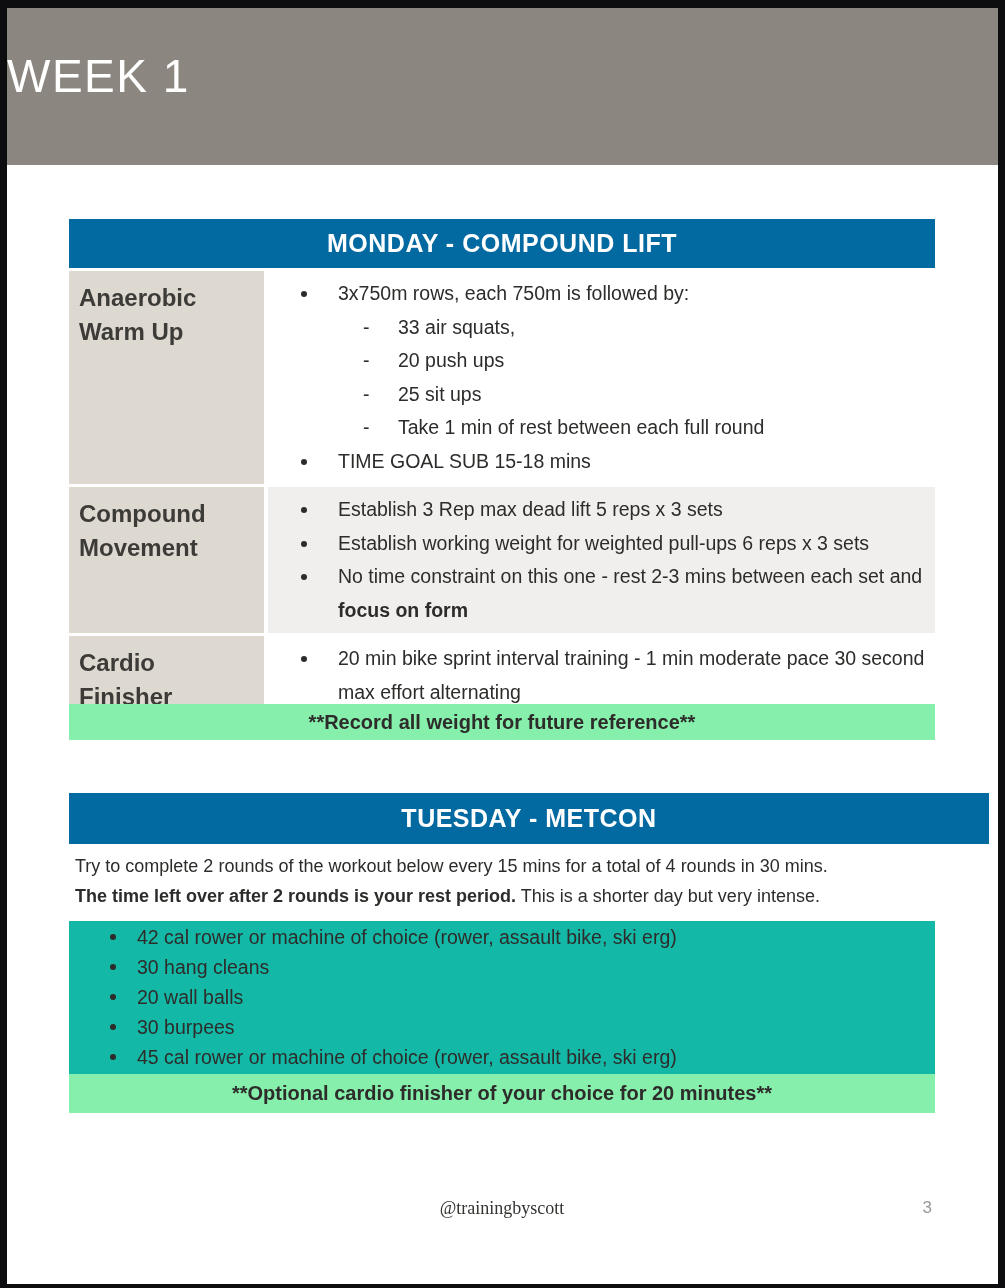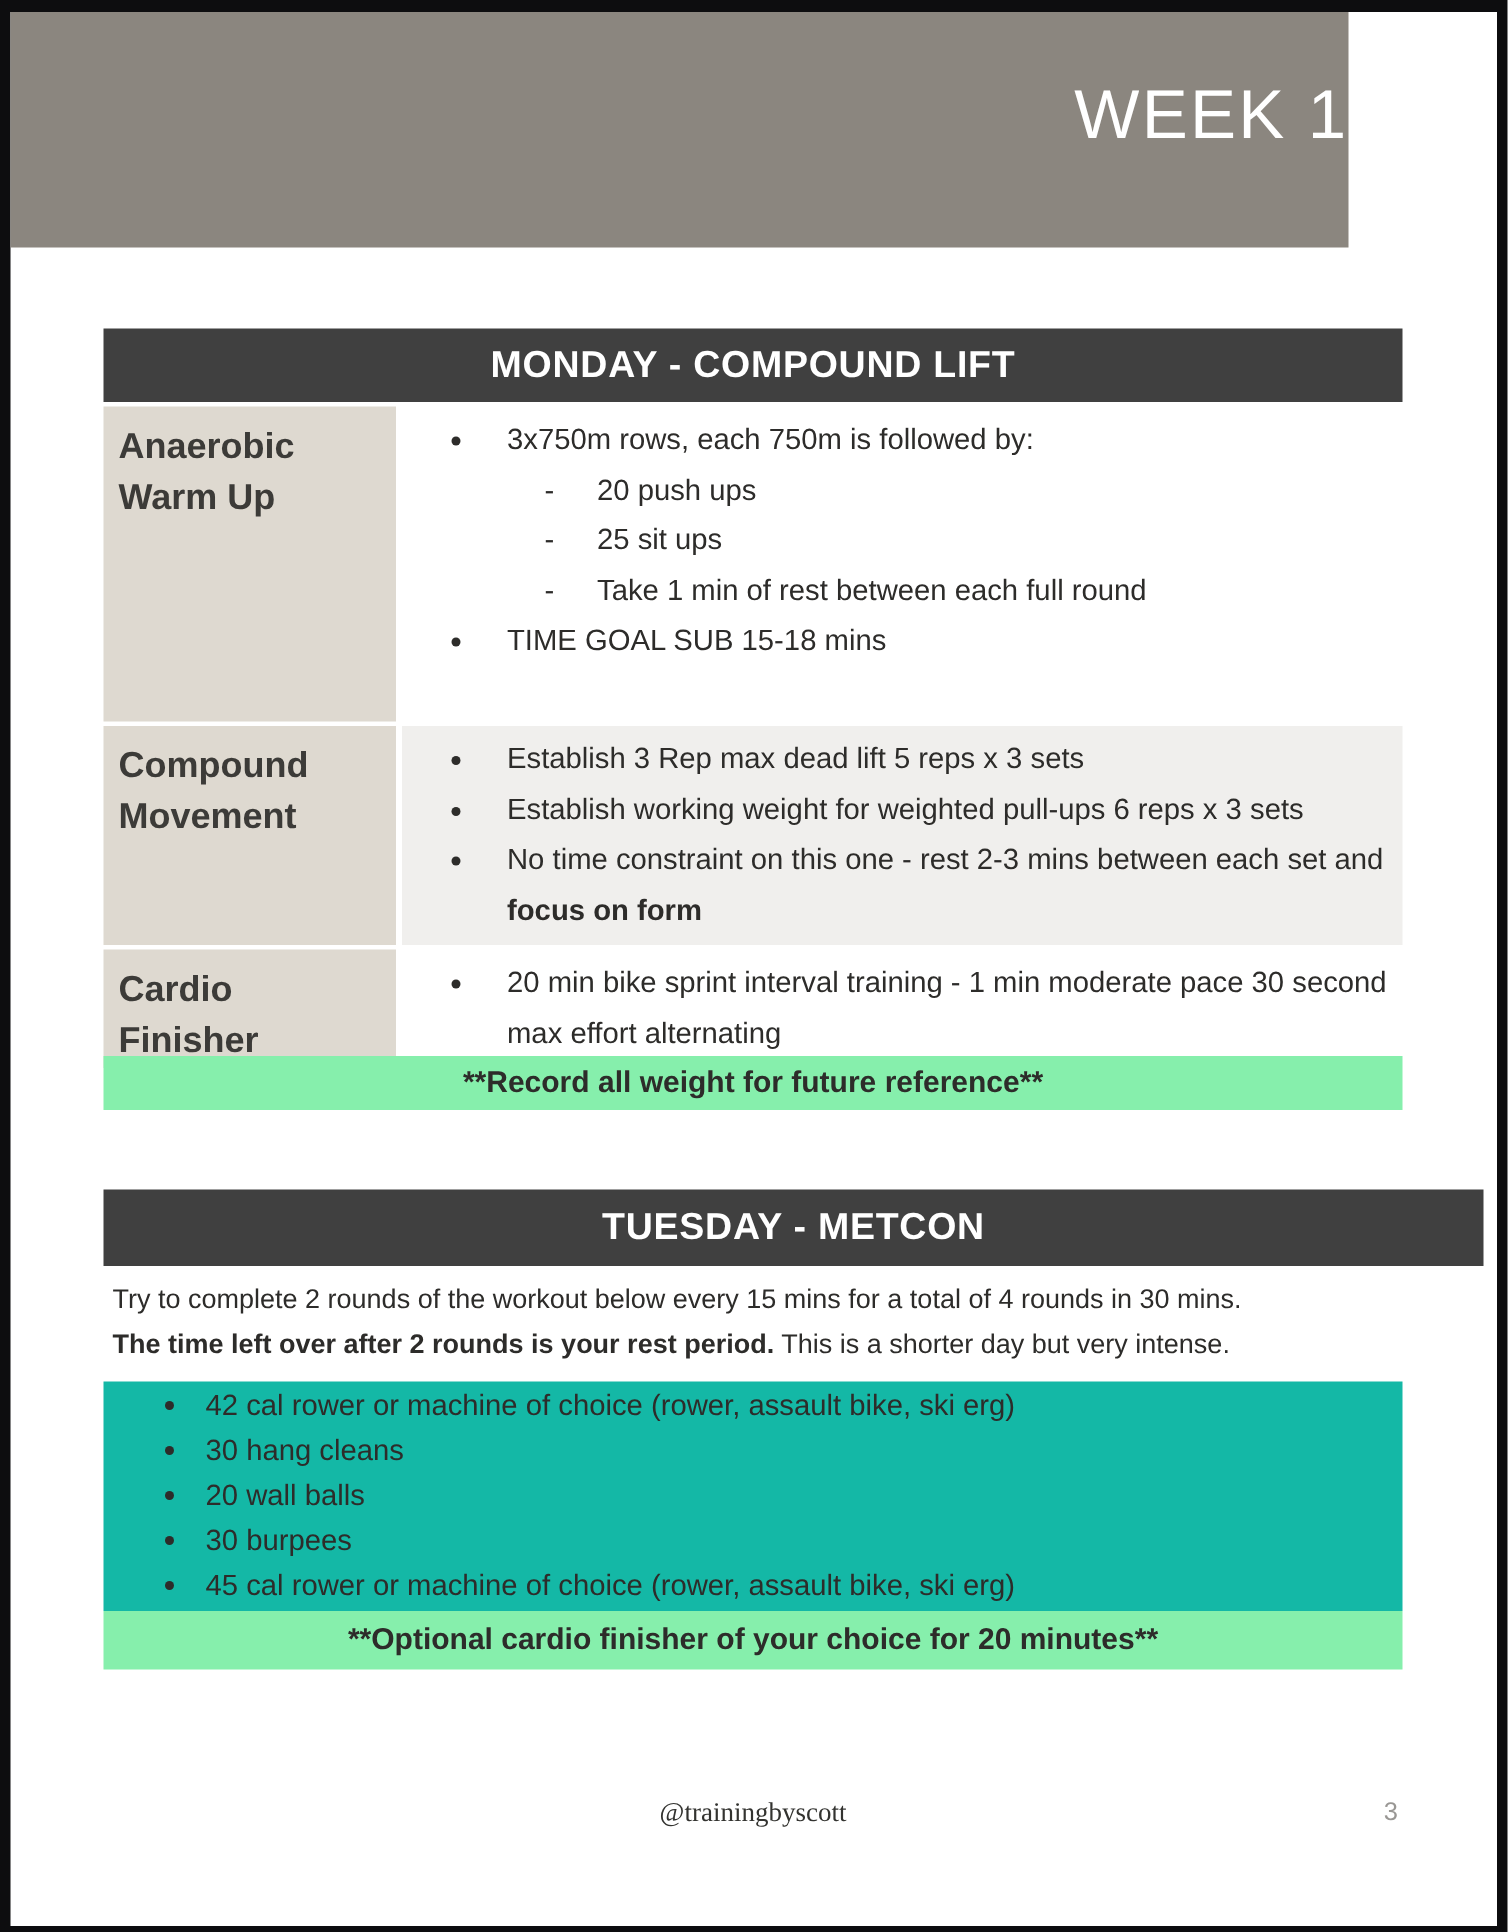--- a/index.html
+++ b/index.html
@@ -8,30 +8,30 @@
     background:#0d0d0f;
     font-family:"Liberation Sans", sans-serif;
     position:relative;
     overflow:hidden;
   }
   .page{
     position:absolute;left:7px;top:8px;width:991px;height:1276px;
     background:#ffffff;
   }
   .title-band{
-    position:absolute;left:0;top:0;width:892px;height:157px;
+    position:absolute;left:0;top:0;width:991px;height:157px;
     background:#8b867f;
-    display:flex;align-items:center;justify-content:flex-end;
+    display:flex;align-items:center;justify-content:flex-start;
   }
   .title-band .title-text{
     color:#ffffff;font-size:46px;font-weight:300;letter-spacing:1.5px;
     margin-top:-22px;
   }
   .day-band{
-    background:#404040;color:#ffffff;
+    background:#0369a1;color:#ffffff;
     font-size:25px;font-weight:bold;letter-spacing:0.5px;
     display:flex;align-items:center;justify-content:center;
   }
   .monday-band{position:absolute;left:62px;top:211px;width:866px;height:49px;}
   .tuesday-band{position:absolute;left:62px;top:785px;width:920px;height:51px;}
 
   .mon-rows{position:absolute;left:62px;top:263px;width:866px;}
   .trow{display:flex;margin-bottom:3px;}
   .tlabel{
     width:195px;box-sizing:border-box;flex:none;
@@ -107,20 +107,21 @@
   <div class="day-band monday-band">
     <span>MONDAY - COMPOUND LIFT</span>
   </div>
 
   <div class="mon-rows">
       <div class="trow">
         <div class="tlabel row-h1">Anaerobic Warm Up</div>
         <div class="tcell row-h1">
           <ul class="blist">
             <li class="lv1"><span>3x750m rows, each 750m is followed by:</span></li>
+            <li class="lv2"><span>33 air squats,</span></li>
             <li class="lv2"><span>20 push ups</span></li>
             <li class="lv2"><span>25 sit ups</span></li>
             <li class="lv2"><span>Take 1 min of rest between each full round</span></li>
             <li class="lv1"><span>TIME GOAL SUB 15-18 mins</span></li>
           </ul>
         </div>
       </div>
       <div class="trow">
         <div class="tlabel row-h2">Compound Movement</div>
         <div class="tcell row-h2 shaded">

